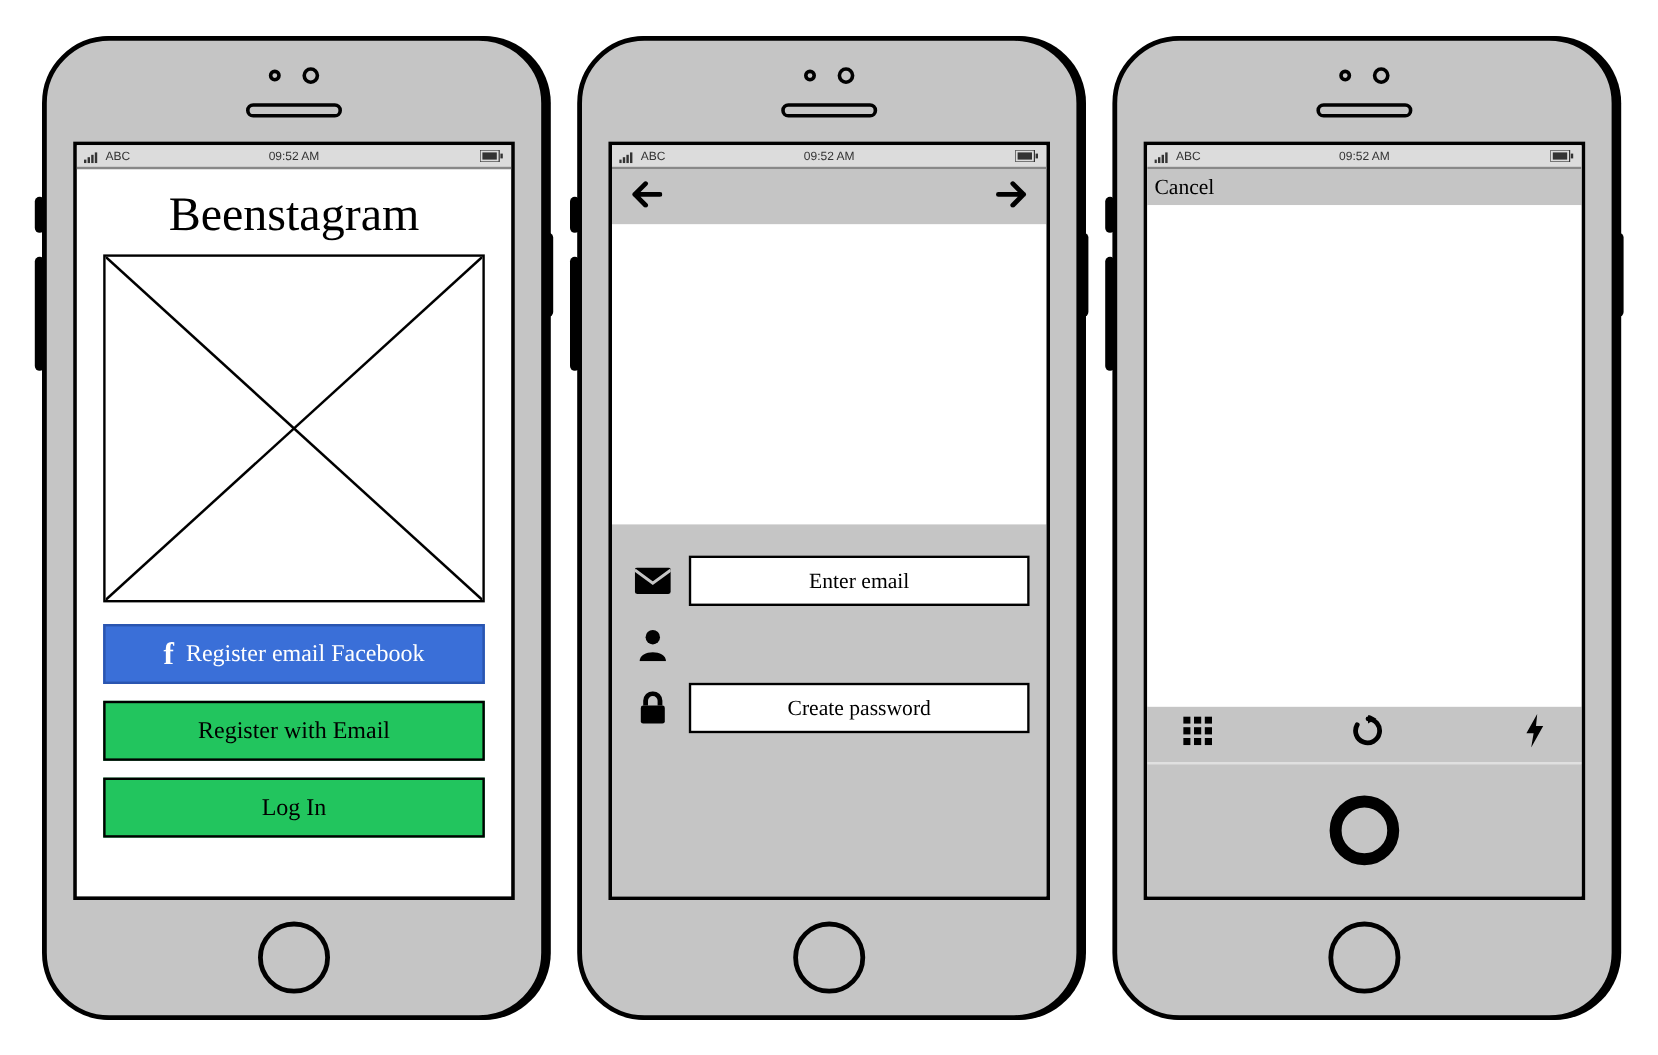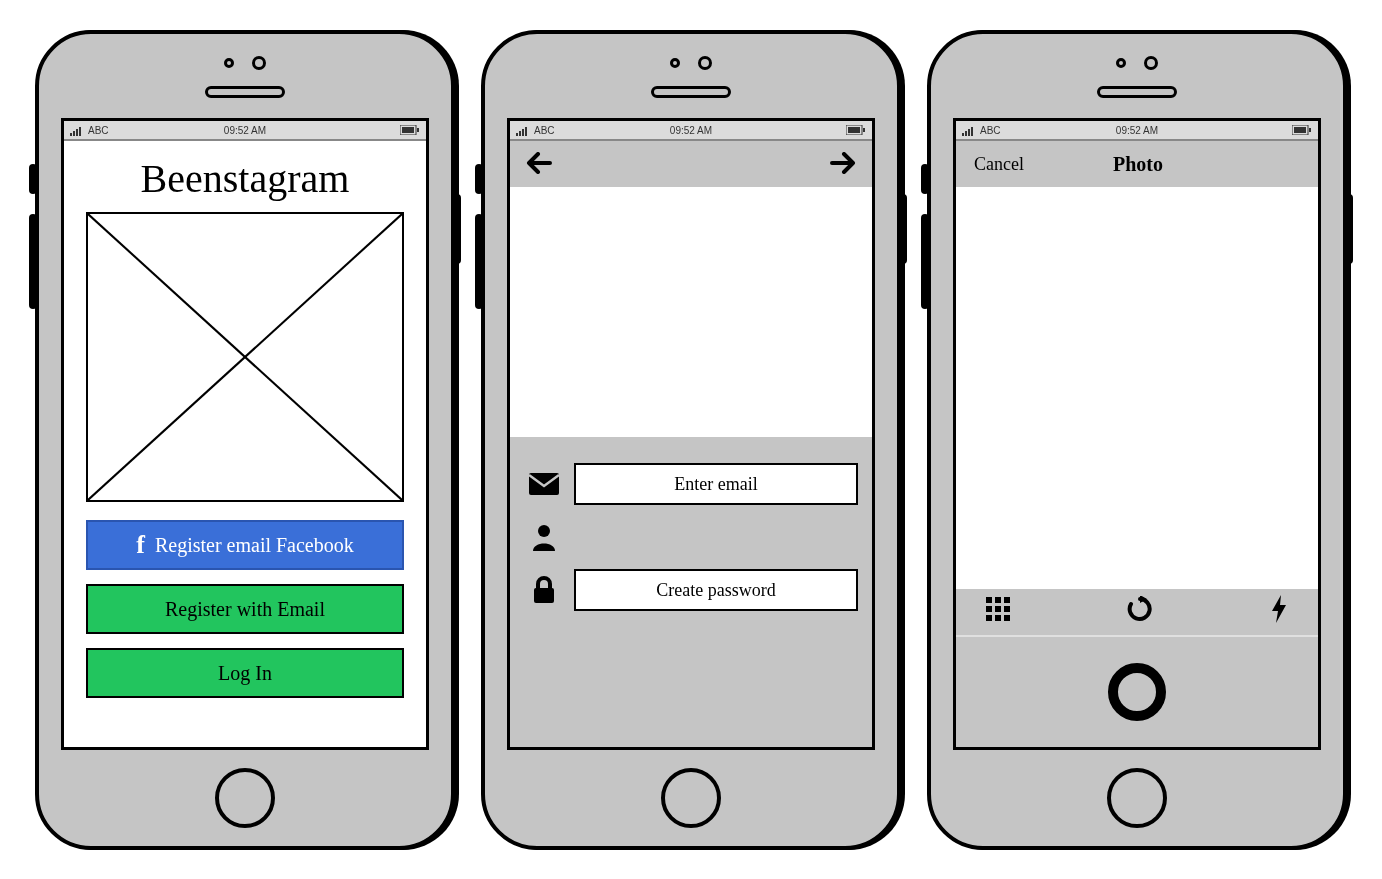--- a/index.html
+++ b/index.html
@@ -162,24 +162,24 @@
     background: #fff;
     text-align: center;
     font-family: "Comic Sans MS", cursive;
     font-size: 18px;
     outline: none;
   }
   .form-row input::placeholder { color:#000; opacity:1; }
 
   
   .top-bar {
-    height: 46px;
+    height: 30px;
     background: #c5c5c5;
     display: flex; align-items: center;
-    padding: 0 18px;
+    padding: 0 6px;
     font-family: "Comic Sans MS", cursive;
   }
   .top-bar .cancel { font-size: 18px; cursor:pointer; }
   .top-bar .title  { flex:1; text-align:center; font-weight:bold; font-size:20px; margin-right:48px;}
 
   .viewfinder { flex:1; background:#fff; }
 
   .tool-row {
     height: 48px;
     background: #c5c5c5;
@@ -377,21 +377,20 @@
               <rect x="0" y="0" width="16" height="10" fill="none" stroke="#333"></rect>
               <rect x="2" y="2" width="12" height="6" fill="#333"></rect>
               <rect x="17" y="3" width="2" height="4" fill="#333"></rect>
             </svg>
         </span>
       </span>
     </div>
 
     <div class="top-bar">
       <span class="cancel">Cancel</span>
-      <span class="title">Photo</span>
     </div>
 
     <div class="viewfinder"></div>
 
     <div class="tool-row">
       <span>
         <svg width="24" height="24" viewBox="0 0 24 24">
           <rect x="0" y="0" width="6" height="6" fill="#000"></rect>
           <rect x="9" y="0" width="6" height="6" fill="#000"></rect>
           <rect x="18" y="0" width="6" height="6" fill="#000"></rect>

